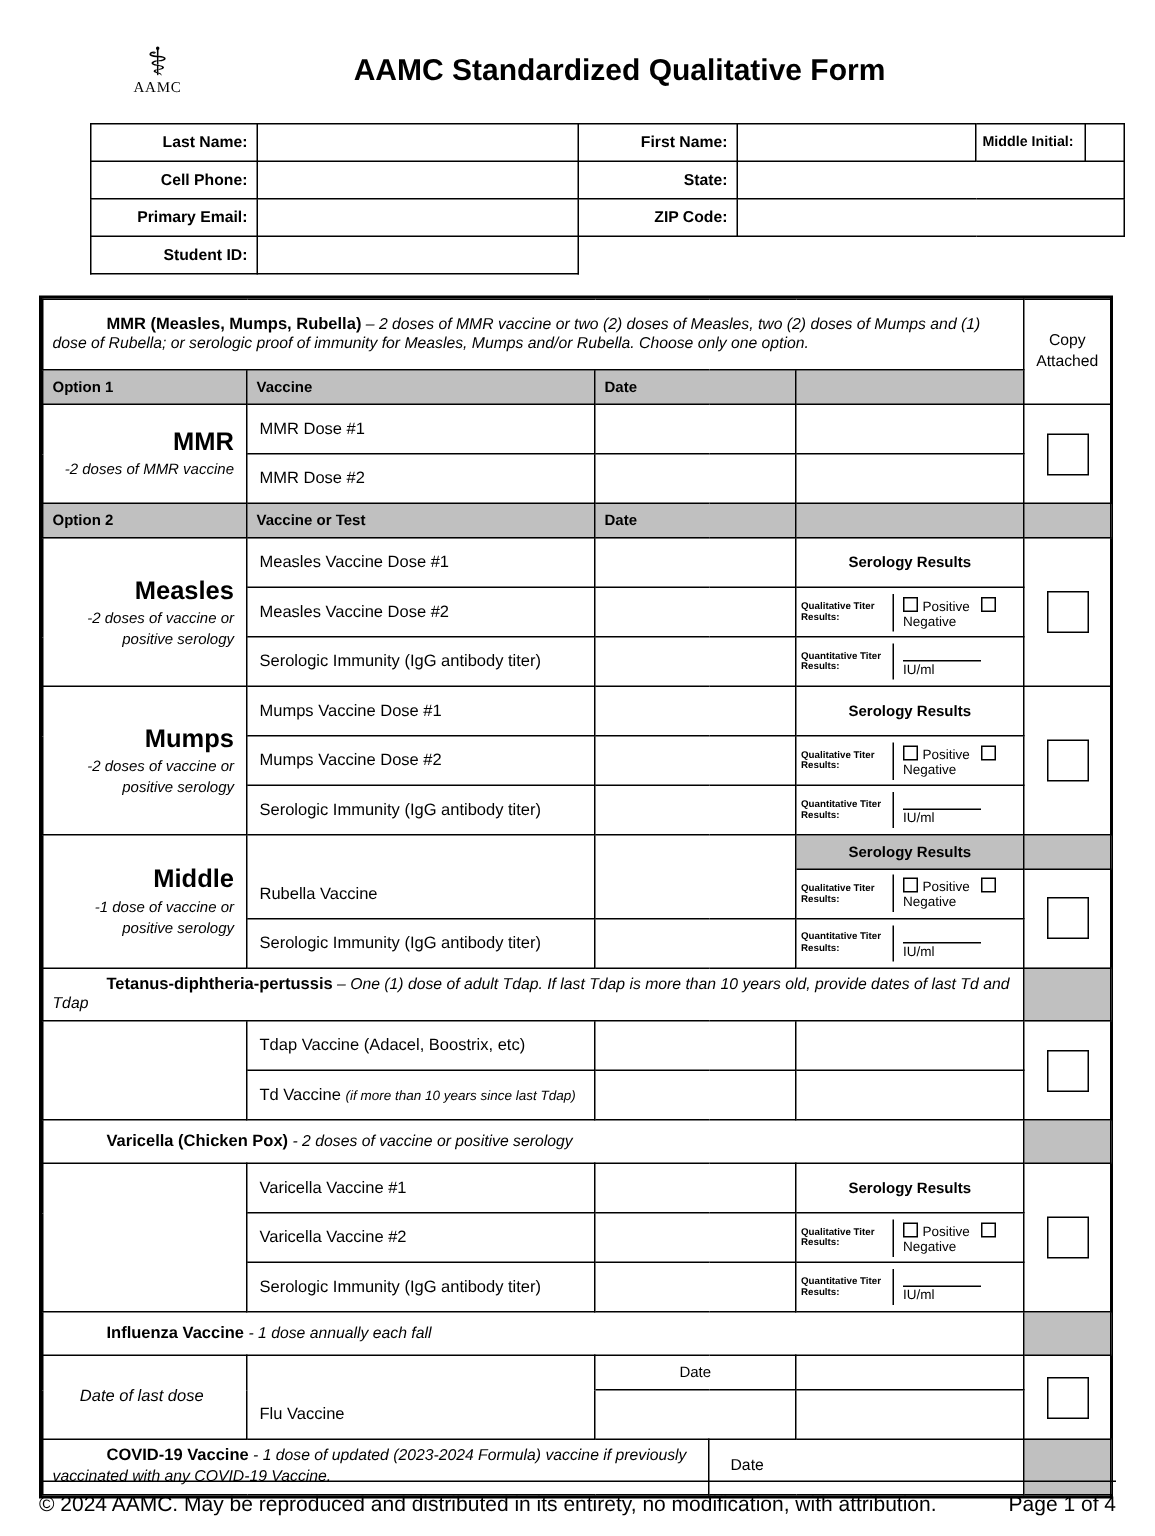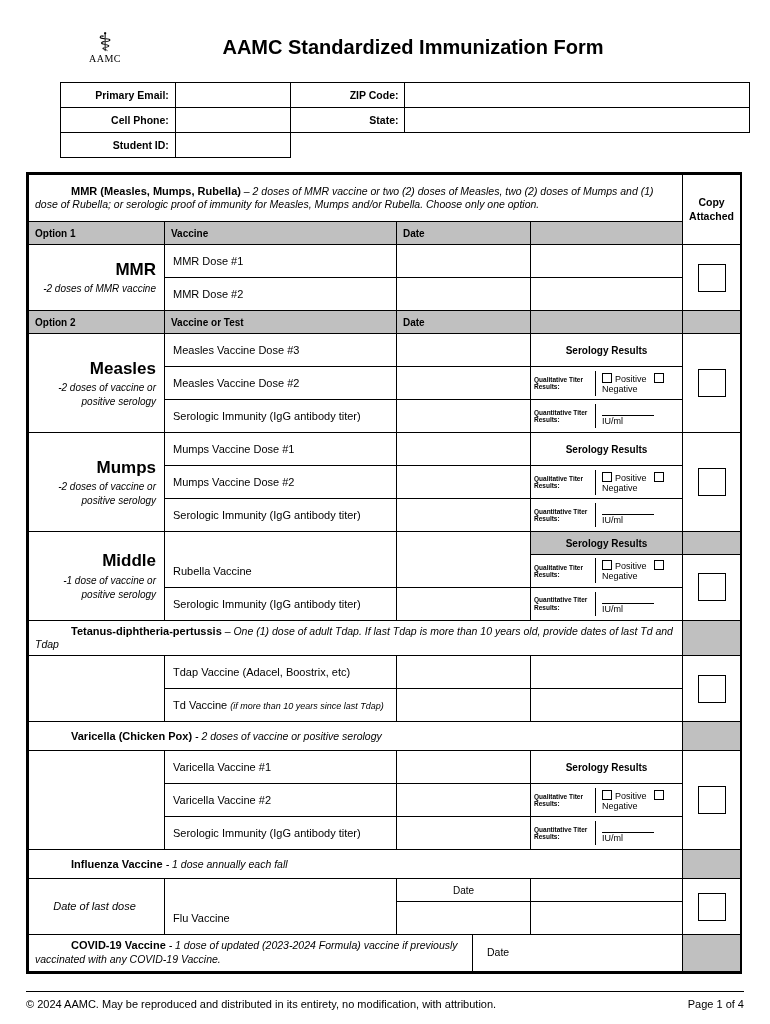--- a/index.html
+++ b/index.html
@@ -165,62 +165,70 @@
   }
   .copybox {
     width: 26px;
     height: 26px;
     border: 1.5px solid #000;
     margin: 0 auto;
   }
   .copyhead {
     text-align: center;
     font-size: 10.5px;
-    font-weight: bold;
+    font-weight: normal;
     line-height: 1.2;
   }
 
   
   .footer {
     position: absolute;
     left: 26px;
     right: 26px;
     bottom: 14px;
     border-top: 1px solid #000;
     padding-top: 6px;
     display: flex;
     justify-content: space-between;
-    font-size: 11px;
+    font-size: 14px;
   }
 </style>
 </head>
 <body>
 
 <div class="page">
 
   <div class="header">
     <div class="logo">
       <div class="caduceus">⚕</div>
       <div class="logotext">AAMC</div>
     </div>
-    <div class="title">AAMC Standardized Immunization Form</div>
+    <div class="title">AAMC Standardized Qualitative Form</div>
   </div>
 
   <table class="demog">
     <tbody>
-    <tr>
-      <td class="lbl">Primary Email:</td>
+        <tr>
+      <td class="lbl" style="width:100px">Last Name:</td>
+      <td class="blank" style="width:205px"></td>
+      <td class="lbl" style="width:95px">First Name:</td>
+      <td class="blank" style="width:150px"></td>
+      <td class="lbl" style="width:62px; text-align:left; font-size:9.5px; line-height:1.15">Middle Initial:</td>
       <td class="blank"></td>
-      <td class="lbl">ZIP Code:</td>
-      <td class="blank" colspan="3"></td>
     </tr>
     <tr>
       <td class="lbl">Cell Phone:</td>
       <td class="blank"></td>
       <td class="lbl">State:</td>
+      <td class="blank" colspan="3"></td>
+    </tr>
+    <tr>
+      <td class="lbl">Primary Email:</td>
+      <td class="blank"></td>
+      <td class="lbl">ZIP Code:</td>
       <td class="blank" colspan="3"></td>
     </tr>
     <tr>
       <td class="lbl">Student ID:</td>
       <td class="blank"></td>
       <td style="border:none"></td>
       <td style="border:none"></td>
       <td style="border:none"></td>
       <td style="border:none"></td>
     </tr>
@@ -278,21 +286,21 @@
         <td colspan="2">Date</td>
         <td></td>
         <td class="gray"></td>
       </tr>
 
       <tr>
         <td class="rowlabel" rowspan="3">
           <span class="strong">Measles</span><br>
           <span class="ital">-2 doses of vaccine or positive serology</span>
         </td>
-        <td class="vaccine-cell">Measles Vaccine Dose #3</td>
+        <td class="vaccine-cell">Measles Vaccine Dose #1</td>
         <td colspan="2"></td>
         <td class="serology-head">Serology Results</td>
         <td class="copy-col" rowspan="3">
               <div class="copybox"></div>
             </td>
       </tr>
       <tr>
         <td class="vaccine-cell">Measles Vaccine Dose #2</td>
         <td colspan="2"></td>
         <td style="padding:0">

